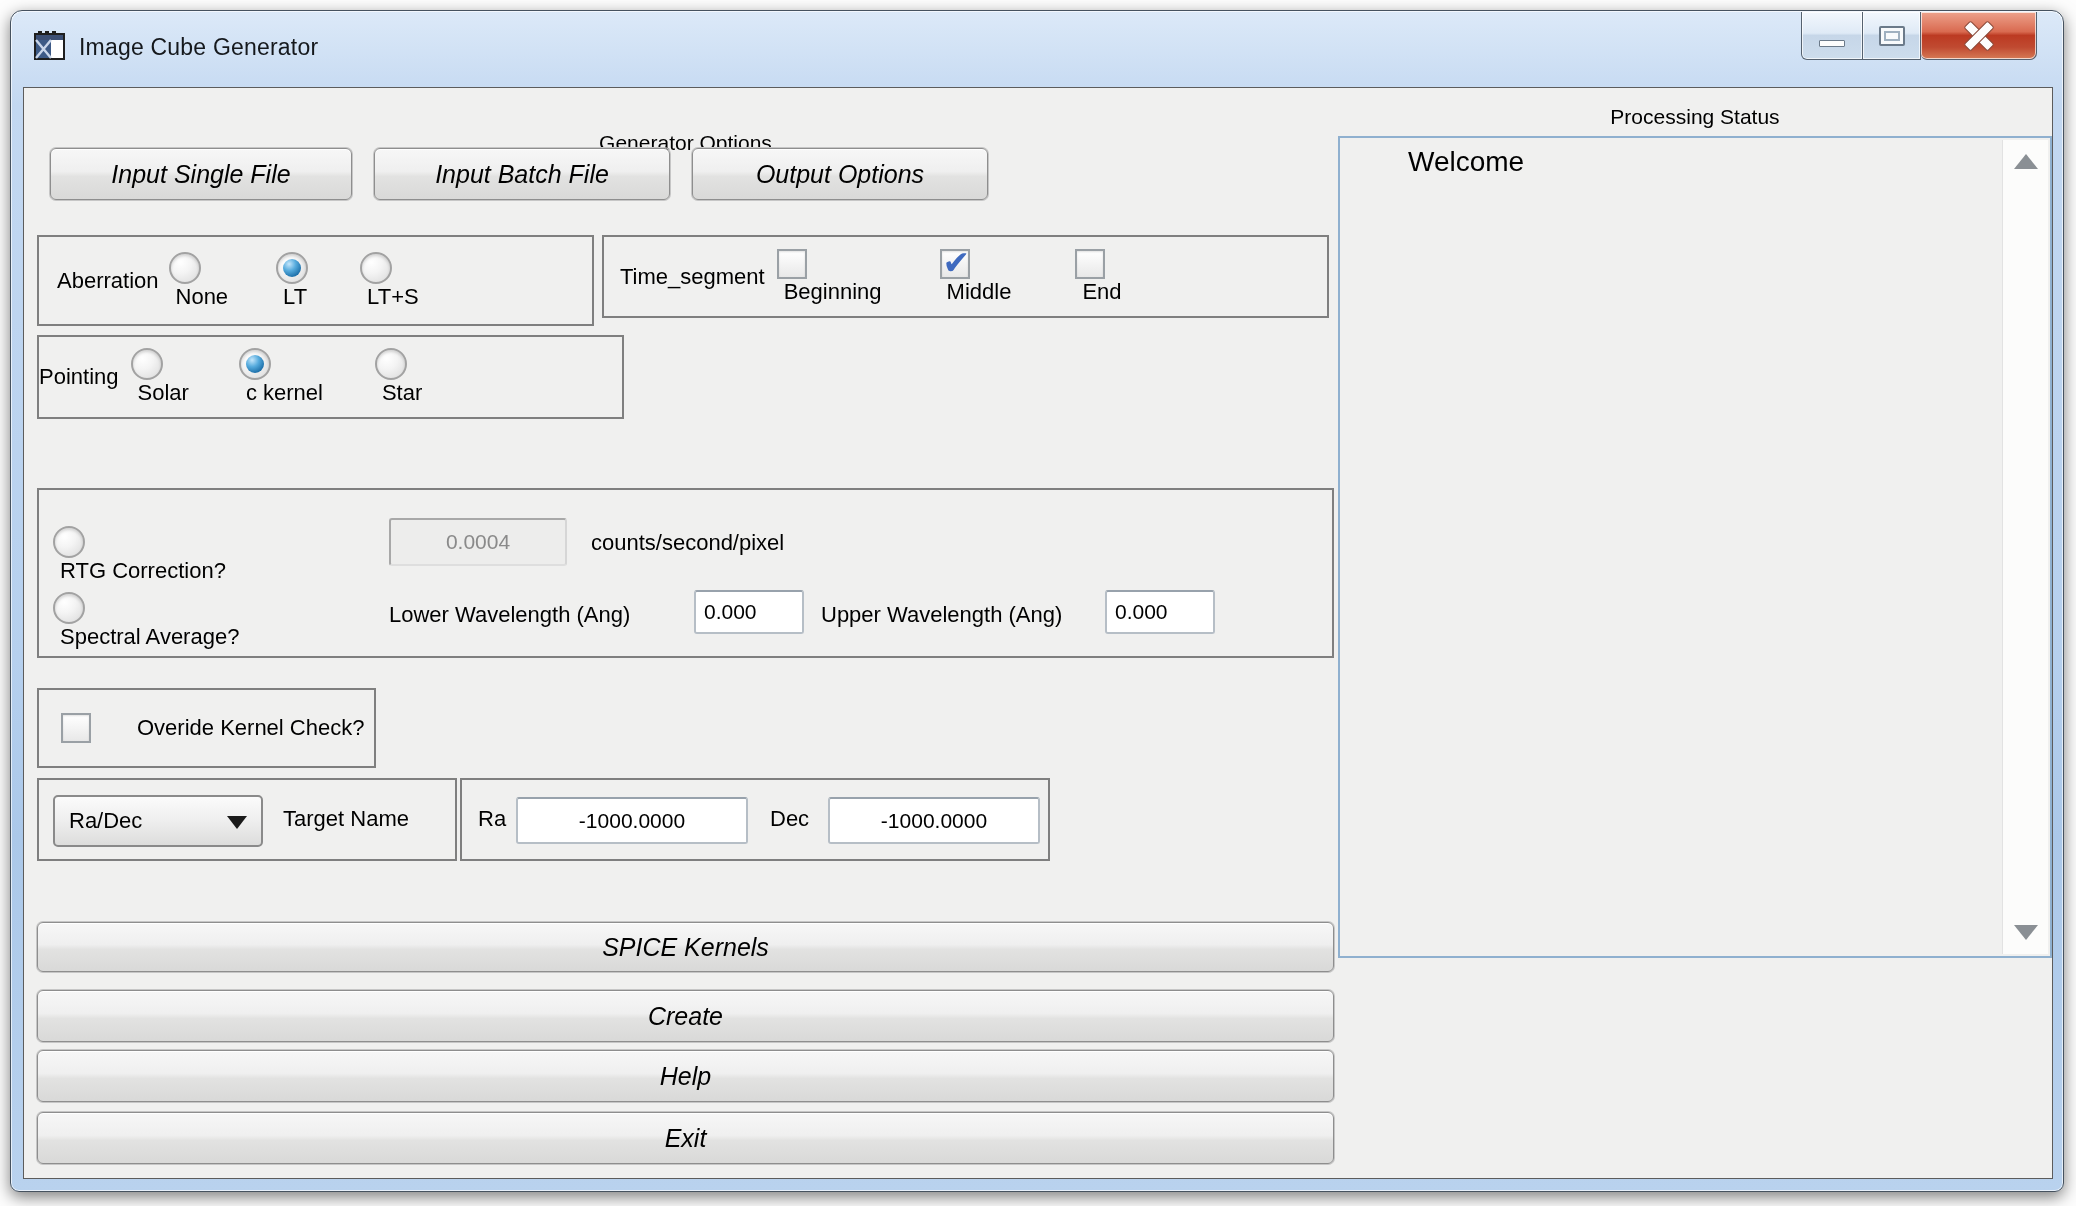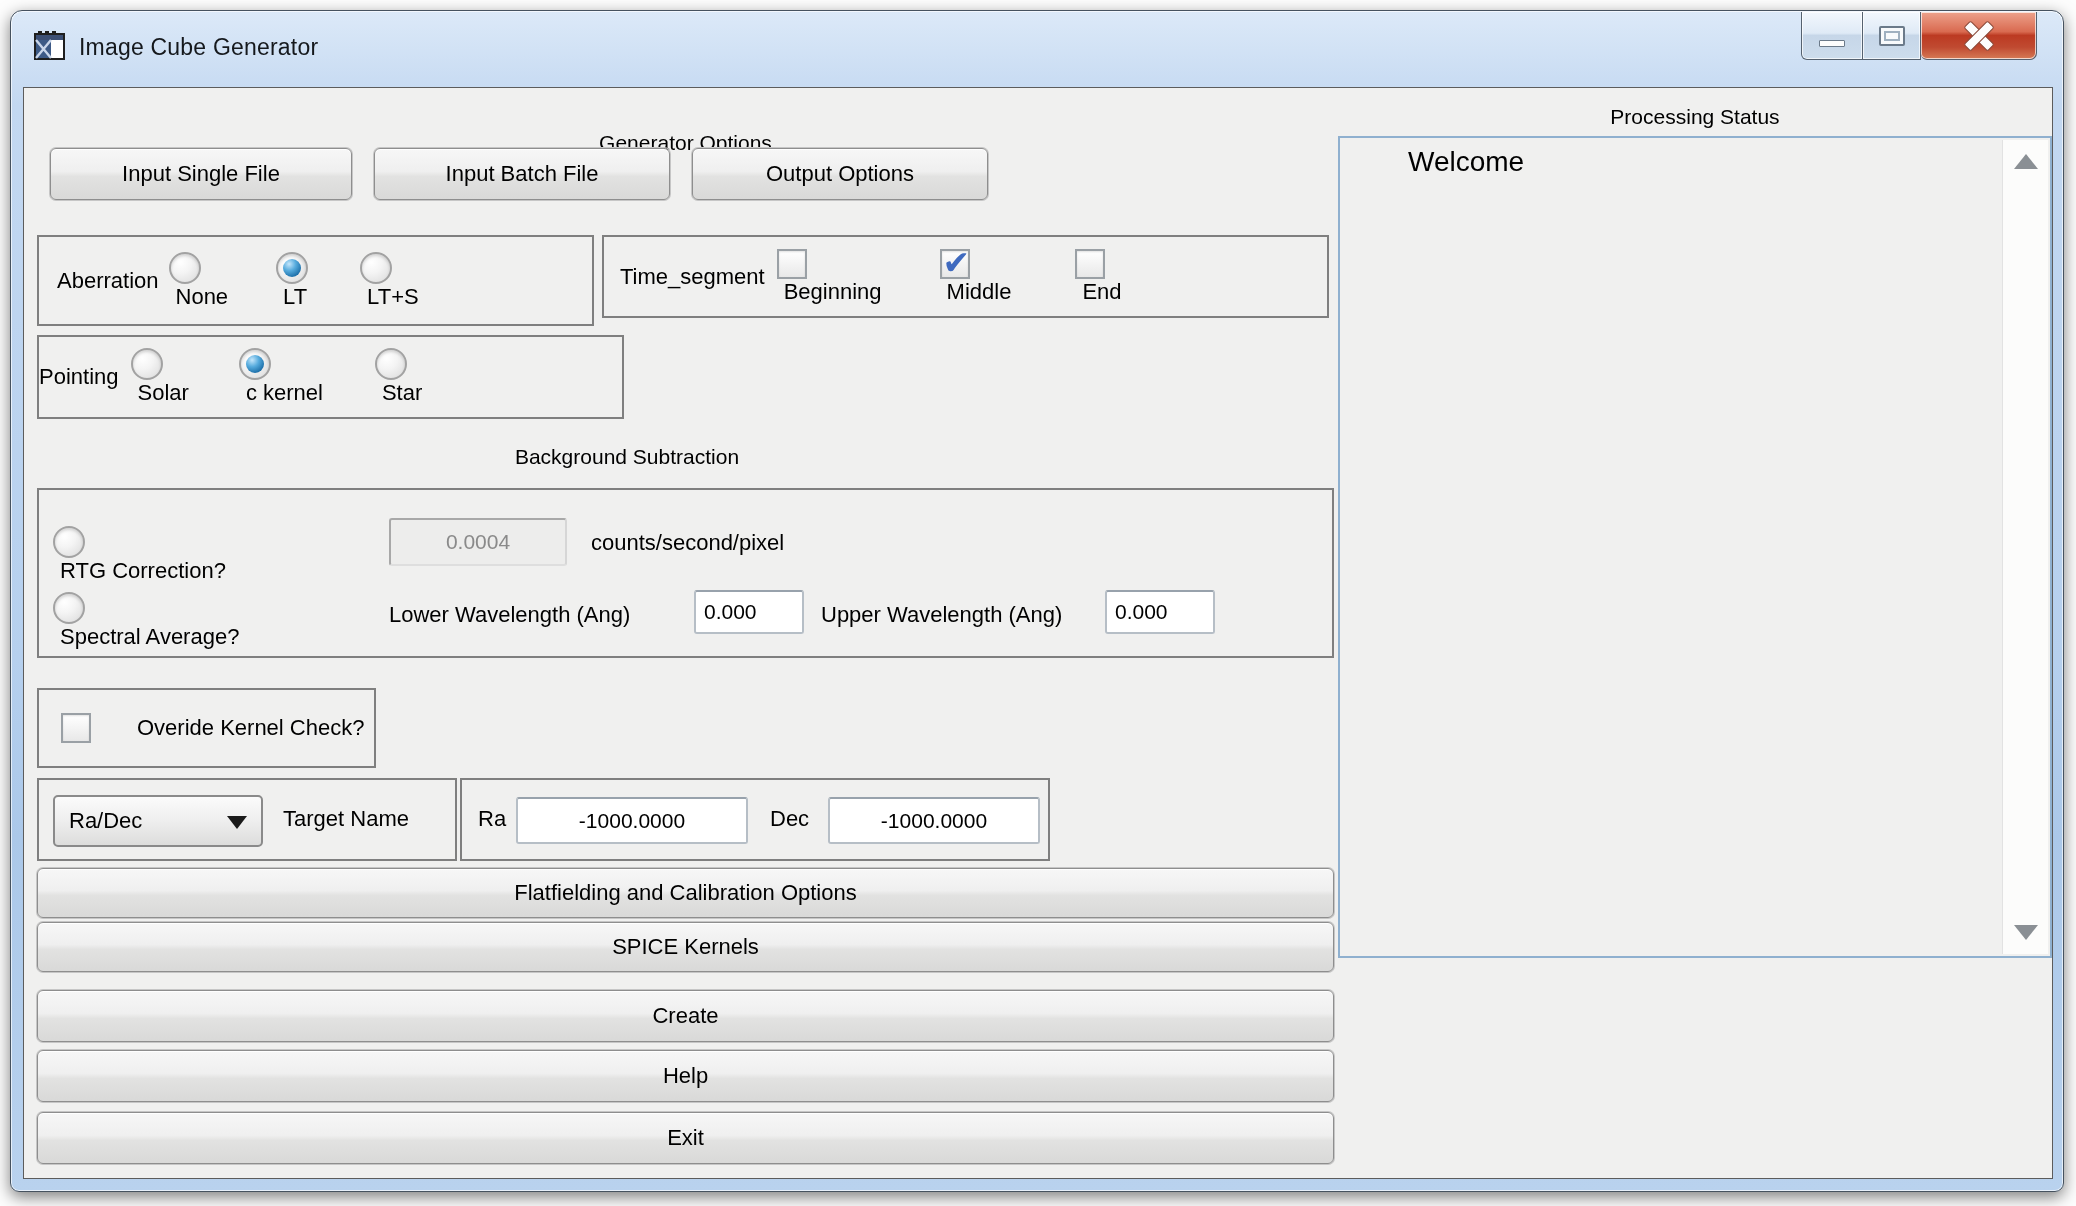--- a/index.html
+++ b/index.html
@@ -33,24 +33,24 @@
   .glyph-x::after{transform:translate(-50%,-50%) rotate(-45deg);}
 
   
   .client{position:absolute;left:12px;top:76px;width:2030px;height:1092px;
     background:#f0f0ef;border:1px solid #5c5c5c;}
 
   .heading{position:absolute;font-size:21px;color:#000;text-align:center;}
 
   
   .btn{position:absolute;display:flex;align-items:center;justify-content:center;
-    font-size:22px;color:#000;cursor:default;
+    font-size:25px;color:#000;cursor:default;
     background:linear-gradient(#f7f7f7 0%,#efefef 45%,#e2e2e1 55%,#d9d9d8 100%);
     border:1px solid #8e8e8e;border-radius:6px;
-    box-shadow:0 0 0 1px #c6c6c6, inset 0 1px 0 #ffffff;}
+    box-shadow:0 0 0 1px #c6c6c6, inset 0 1px 0 #ffffff;font-style:italic;}
 
   
   .grp{position:absolute;border:2px solid #7f7f7f;background:transparent;}
 
   .row{display:flex;align-items:center;height:100%;}
   .glabel{font-size:22px;color:#000;white-space:nowrap;}
 
   
   .opt{display:flex;align-items:flex-start;white-space:nowrap;flex-direction:column;}
   .rdot{position:relative;width:32px;height:32px;border-radius:50%;flex:0 0 auto;
@@ -182,21 +182,20 @@
             <span class="rdot on"></span>
             <span class="olabel">c kernel</span>
           </span>
           <span class="opt" style="margin-left:52px;">
             <span class="rdot"></span>
             <span class="olabel">Star</span>
           </span>
         </div>
       </div>
 
-      <div class="heading" style="left:13px;top:357px;width:1180px;">Background Subtraction</div>
 
       <div class="grp" style="left:13px;top:400px;width:1297px;height:170px;padding-left:18px;">
         <span class="opt" style="position:absolute;left:14px;top:36px;">
           <span class="rdot"></span>
           <span class="olabel">RTG Correction?</span>
         </span>
         <input class="tin disabled" style="left: 350px; top: 28px; width: 178px; height: 48px;" readonly="" value="0.0004">
         <span class="flabel" style="left:552px;top:40px;font-weight:bold;font-weight:normal;">counts/second/pixel</span>
 
         <span class="opt" style="position:absolute;left:14px;top:102px;">
@@ -223,21 +222,20 @@
         </div>
         <span class="flabel" style="left:244px;top:26px;">Target Name</span>
       </div>
       <div class="grp" style="left:436px;top:690px;width:590px;height:83px;">
         <span class="flabel" style="left:16px;top:26px;">Ra</span>
         <input class="tin center" style="left: 54px; top: 17px; width: 232px; height: 47px;" value="-1000.0000">
         <span class="flabel" style="left:308px;top:26px;">Dec</span>
         <input class="tin center" style="left: 366px; top: 17px; width: 212px; height: 47px;" value="-1000.0000">
       </div>
 
-      <div class="btn" style="left:13px;top:780px;width:1297px;height:50px;">Flatfielding and Calibration Options</div>
       <div class="btn" style="left:13px;top:834px;width:1297px;height:50px;">SPICE Kernels</div>
       <div class="btn" style="left:13px;top:902px;width:1297px;height:52px;">Create</div>
       <div class="btn" style="left:13px;top:962px;width:1297px;height:52px;">Help</div>
       <div class="btn" style="left:13px;top:1024px;width:1297px;height:52px;">Exit</div>
 
       <div class="heading" style="left:1314px;top:17px;width:714px;">Processing Status</div>
       <div class="panel" style="left:1314px;top:48px;width:714px;height:822px;">
         <div class="log">Welcome</div>
         <div class="vscroll">
           <span class="sarrow up"></span>

